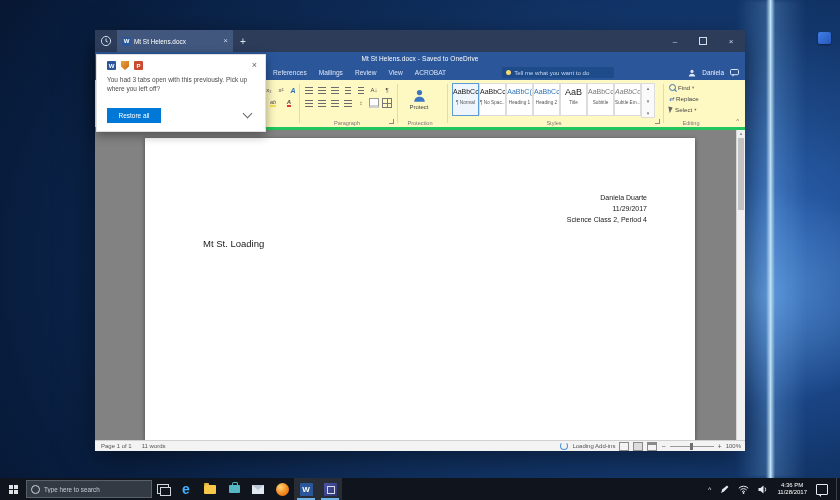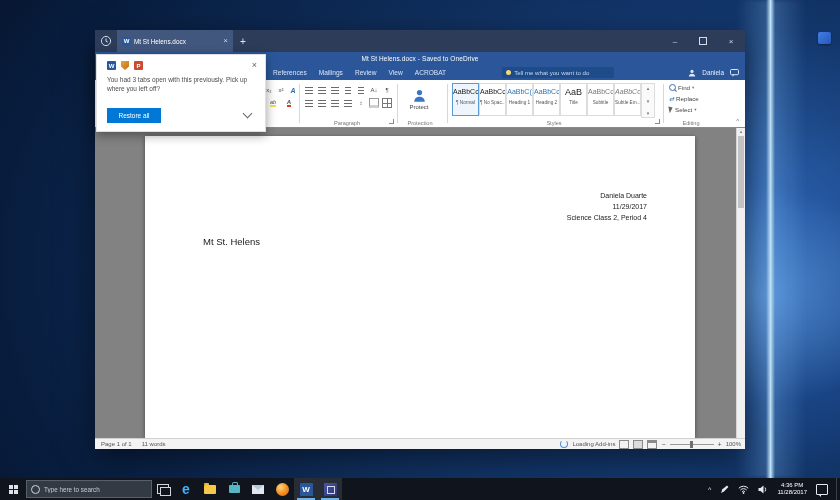--- a/index.html
+++ b/index.html
@@ -35,21 +35,21 @@
   .titletext{font-size:6.5px;letter-spacing:.1px;}
   .ribbontabs{height:15px;background:#2b579a;display:flex;align-items:center;color:#d9e4f8;
     padding-left:172px;position:relative;}
   .rtab{padding:0 6px;font-size:6.6px;white-space:nowrap;}
   .tellme{margin-left:50px;width:104px;height:11px;background:#1e4b89;display:flex;align-items:center;gap:3px;
     padding:0 4px;color:#c6d8f2;font-size:6.1px;border-radius:1px;white-space:nowrap;}
   .bulb{width:5px;height:5px;border-radius:50%;background:#f6d976;flex:none;}
   .rtabs-right{position:absolute;right:6px;top:0;height:15px;display:flex;gap:6px;align-items:center;
     color:#e8eefc;font-size:6.4px;}
   
-  .ribbonbody{height:47px;background:#ffffff;border-bottom:1px solid #22c55e;position:relative;color:#555;}
+  .ribbonbody{height:47px;background:#fef9c3;border-bottom:3px solid #22c55e;position:relative;color:#555;}
   .gdiv{position:absolute;top:4px;bottom:4px;width:1px;background:#d9d8d7;}
   .glabel{position:absolute;bottom:1px;font-size:5.6px;color:#7a7a7a;text-align:center;}
   .launch{position:absolute;bottom:3px;width:4px;height:4px;border-right:1px solid #8a8a8a;border-bottom:1px solid #8a8a8a;}
   .mb{position:absolute;width:12px;height:12px;display:flex;align-items:center;justify-content:center;
     font-size:6px;color:#4a4a4a;}
   .ic-lines{display:block;width:8px;height:7px;
     background:repeating-linear-gradient(to bottom,#6b6b6b 0 1px,transparent 1px 3px);}
   .ic-lines.short{width:6px;}
   .ic-hl{font-size:5.5px;border-bottom:2px solid #f7e04b;line-height:5px;}
   .ic-fc{font-size:6px;font-weight:bold;border-bottom:2px solid #d83b2d;line-height:6px;}
@@ -341,21 +341,21 @@
     <span class="collapse">^</span>
   </div>
 
   <div class="docarea">
     <div class="page">
       <div class="hdr">
         <div>Daniela Duarte</div>
         <div>11/29/2017</div>
         <div>Science Class 2, Period 4</div>
       </div>
-      <div class="doctitle">Mt St. Helens</div>
+      <div class="doctitle">Mt St. Loading</div>
     </div>
     <div class="vscroll">
       <span>▴</span>
       <span class="vthumb"></span>
     </div>
   </div>
 
   <div class="statusbar">
     <span>Page 1 of 1</span>
     <span>11 words</span>

